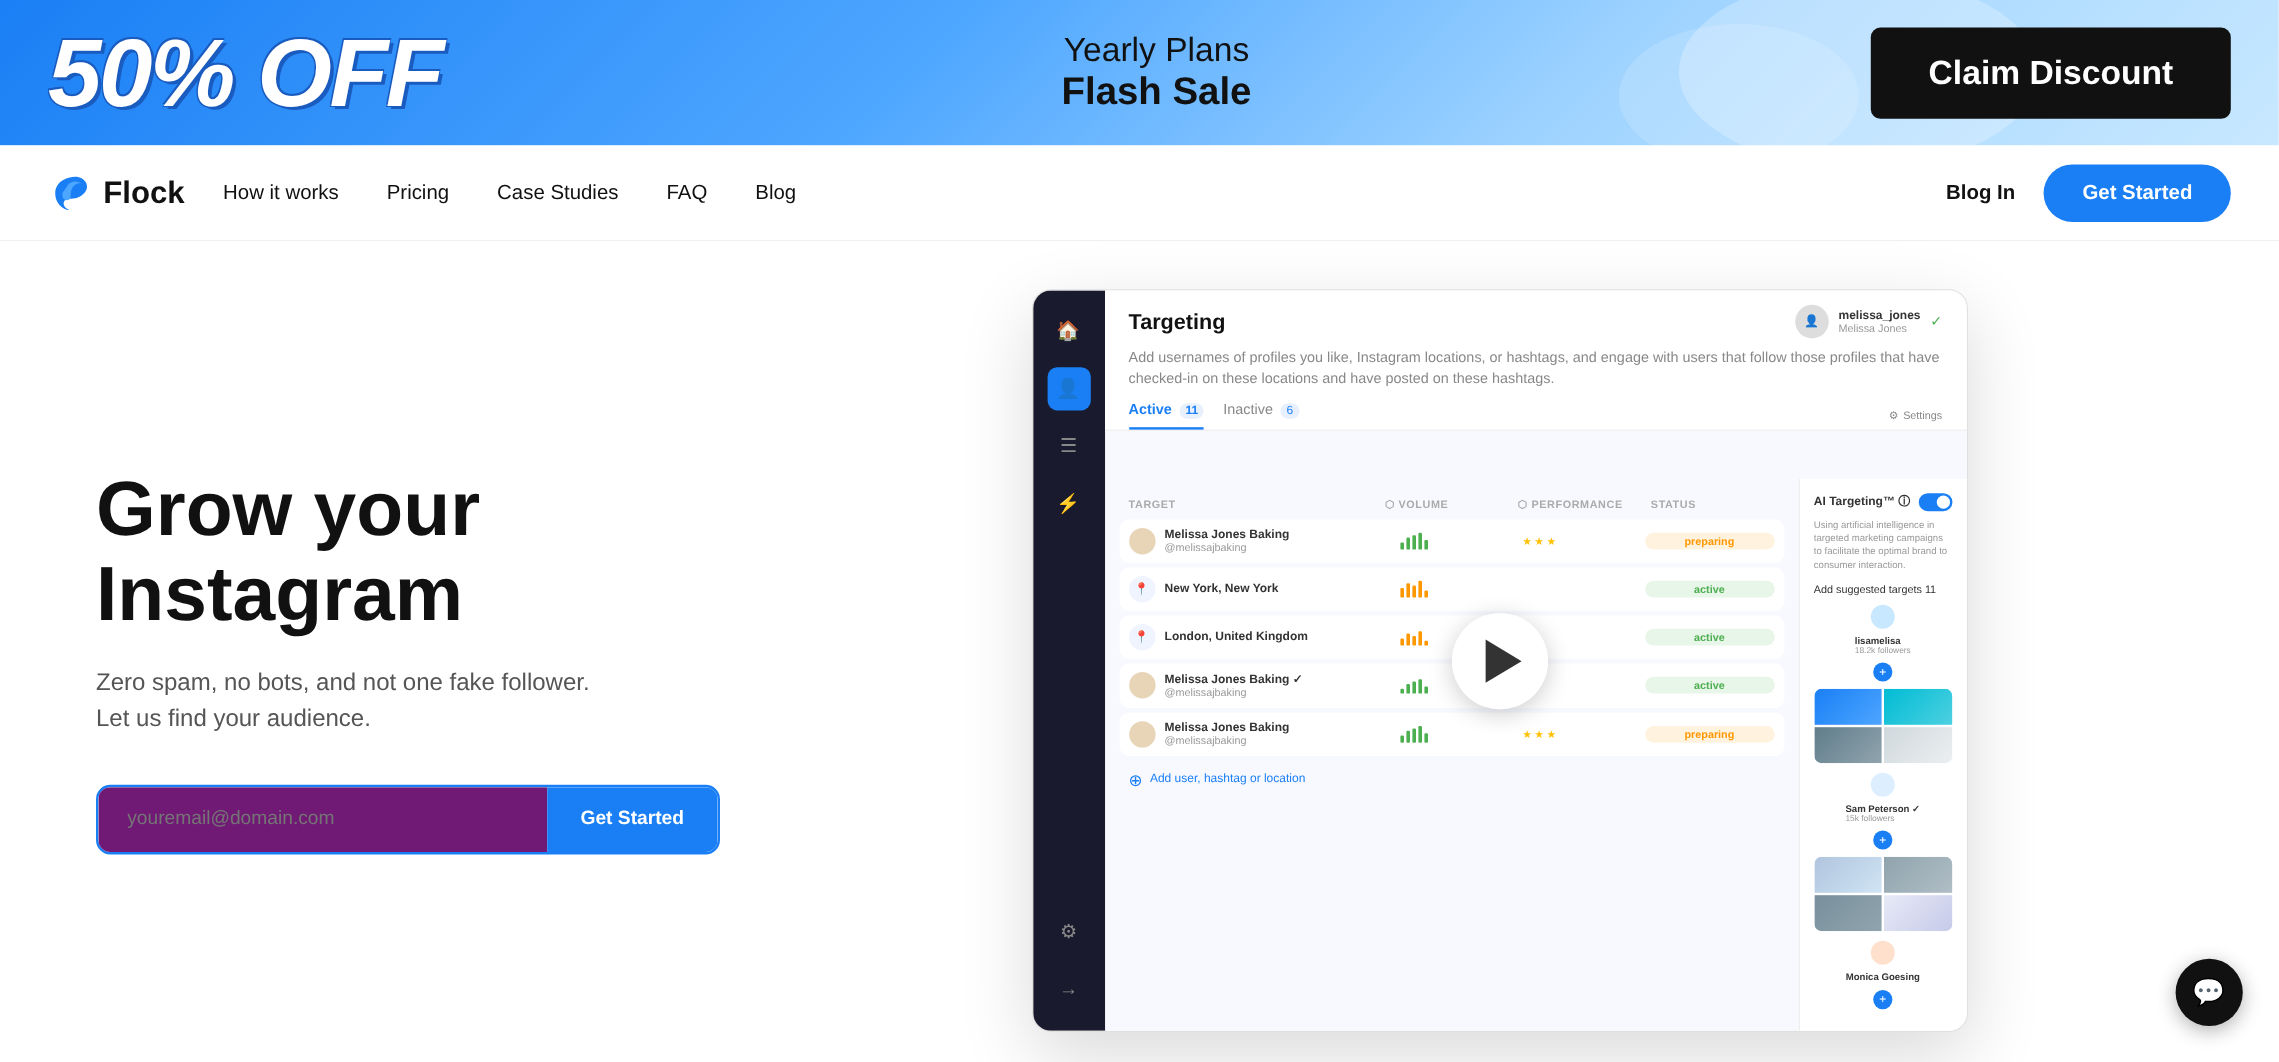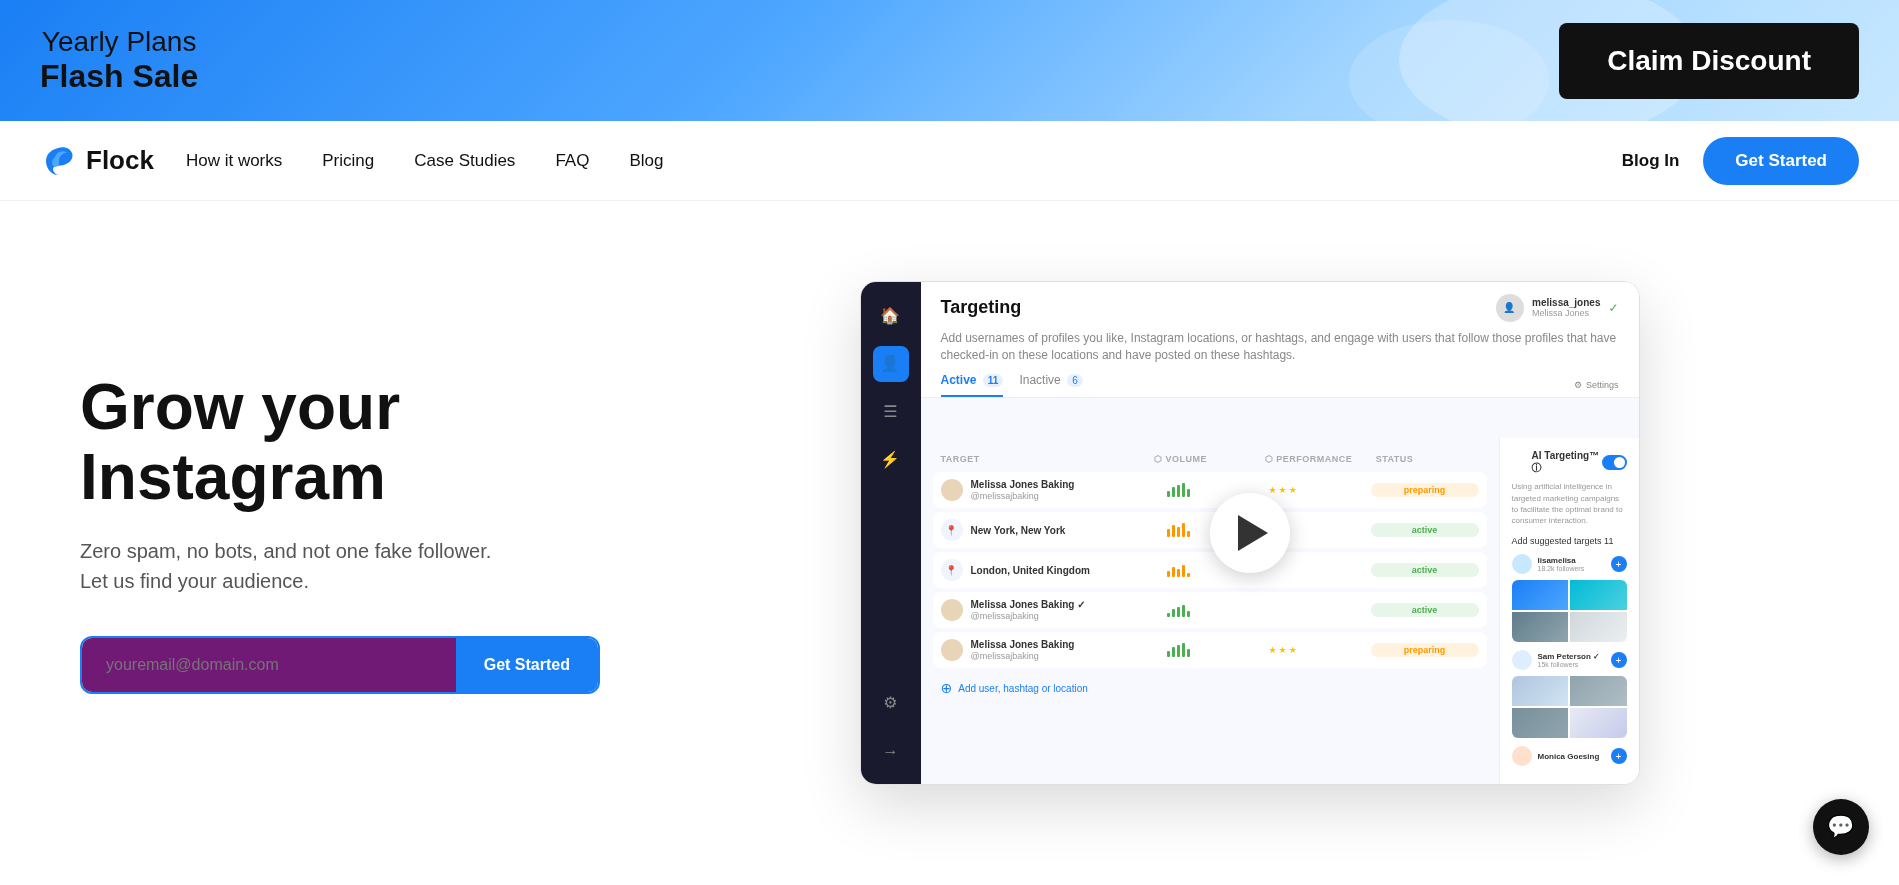--- a/index.html
+++ b/index.html
@@ -384,23 +384,22 @@
 
     .ai-panel {
       width: 140px;
       border-left: 1px solid #eee;
       padding: 12px;
       background: #fff;
     }
     .ai-targeting-header {
       display: flex;
       align-items: center;
-      justify-content: flex-start;
+      justify-content: space-between;
       margin-bottom: 6px;
-      margin-left: 20px;
     }
     .ai-title { font-size: 10px; font-weight: 700; color: #333; }
     .toggle {
       width: 28px;
       height: 15px;
       background: #1a7ff5;
       border-radius: 10px;
       position: relative;
     }
     .toggle::after {
@@ -413,20 +412,21 @@
       background: #fff;
       border-radius: 50%;
     }
     .ai-desc { font-size: 8px; color: #999; line-height: 1.4; margin-bottom: 10px; }
     .suggested-title { font-size: 9px; font-weight: 400; color: #333; margin-bottom: 8px; }
     .suggested-user {
       display: flex;
       align-items: center;
       gap: 6px;
       margin-bottom: 6px;
+      flex-direction: column;
     }
     .sug-avatar {
       width: 20px;
       height: 20px;
       border-radius: 50%;
       background: #ccc;
       flex-shrink: 0;
     }
     .sug-info { flex: 1; }
     .sug-name { font-size: 8px; font-weight: 600; color: #333; }
@@ -514,20 +514,23 @@
       display: flex;
       align-items: center;
       gap: 4px;
       margin-left: auto;
     }
   </style>
 </head>
 <body>
 
 <div class="flash-banner">
+  <div class="banner-left">
+    <div class="fifty-off">50% OFF</div>
+  </div>
   <div class="banner-center">
     <div class="yearly-plans">Yearly Plans</div>
     <div class="flash-sale">Flash Sale</div>
   </div>
   <button class="claim-btn">Claim Discount</button>
 </div>
 
 <nav>
   <a class="logo" href="#">
     <svg class="logo-bird" viewBox="0 0 36 36" fill="none">

